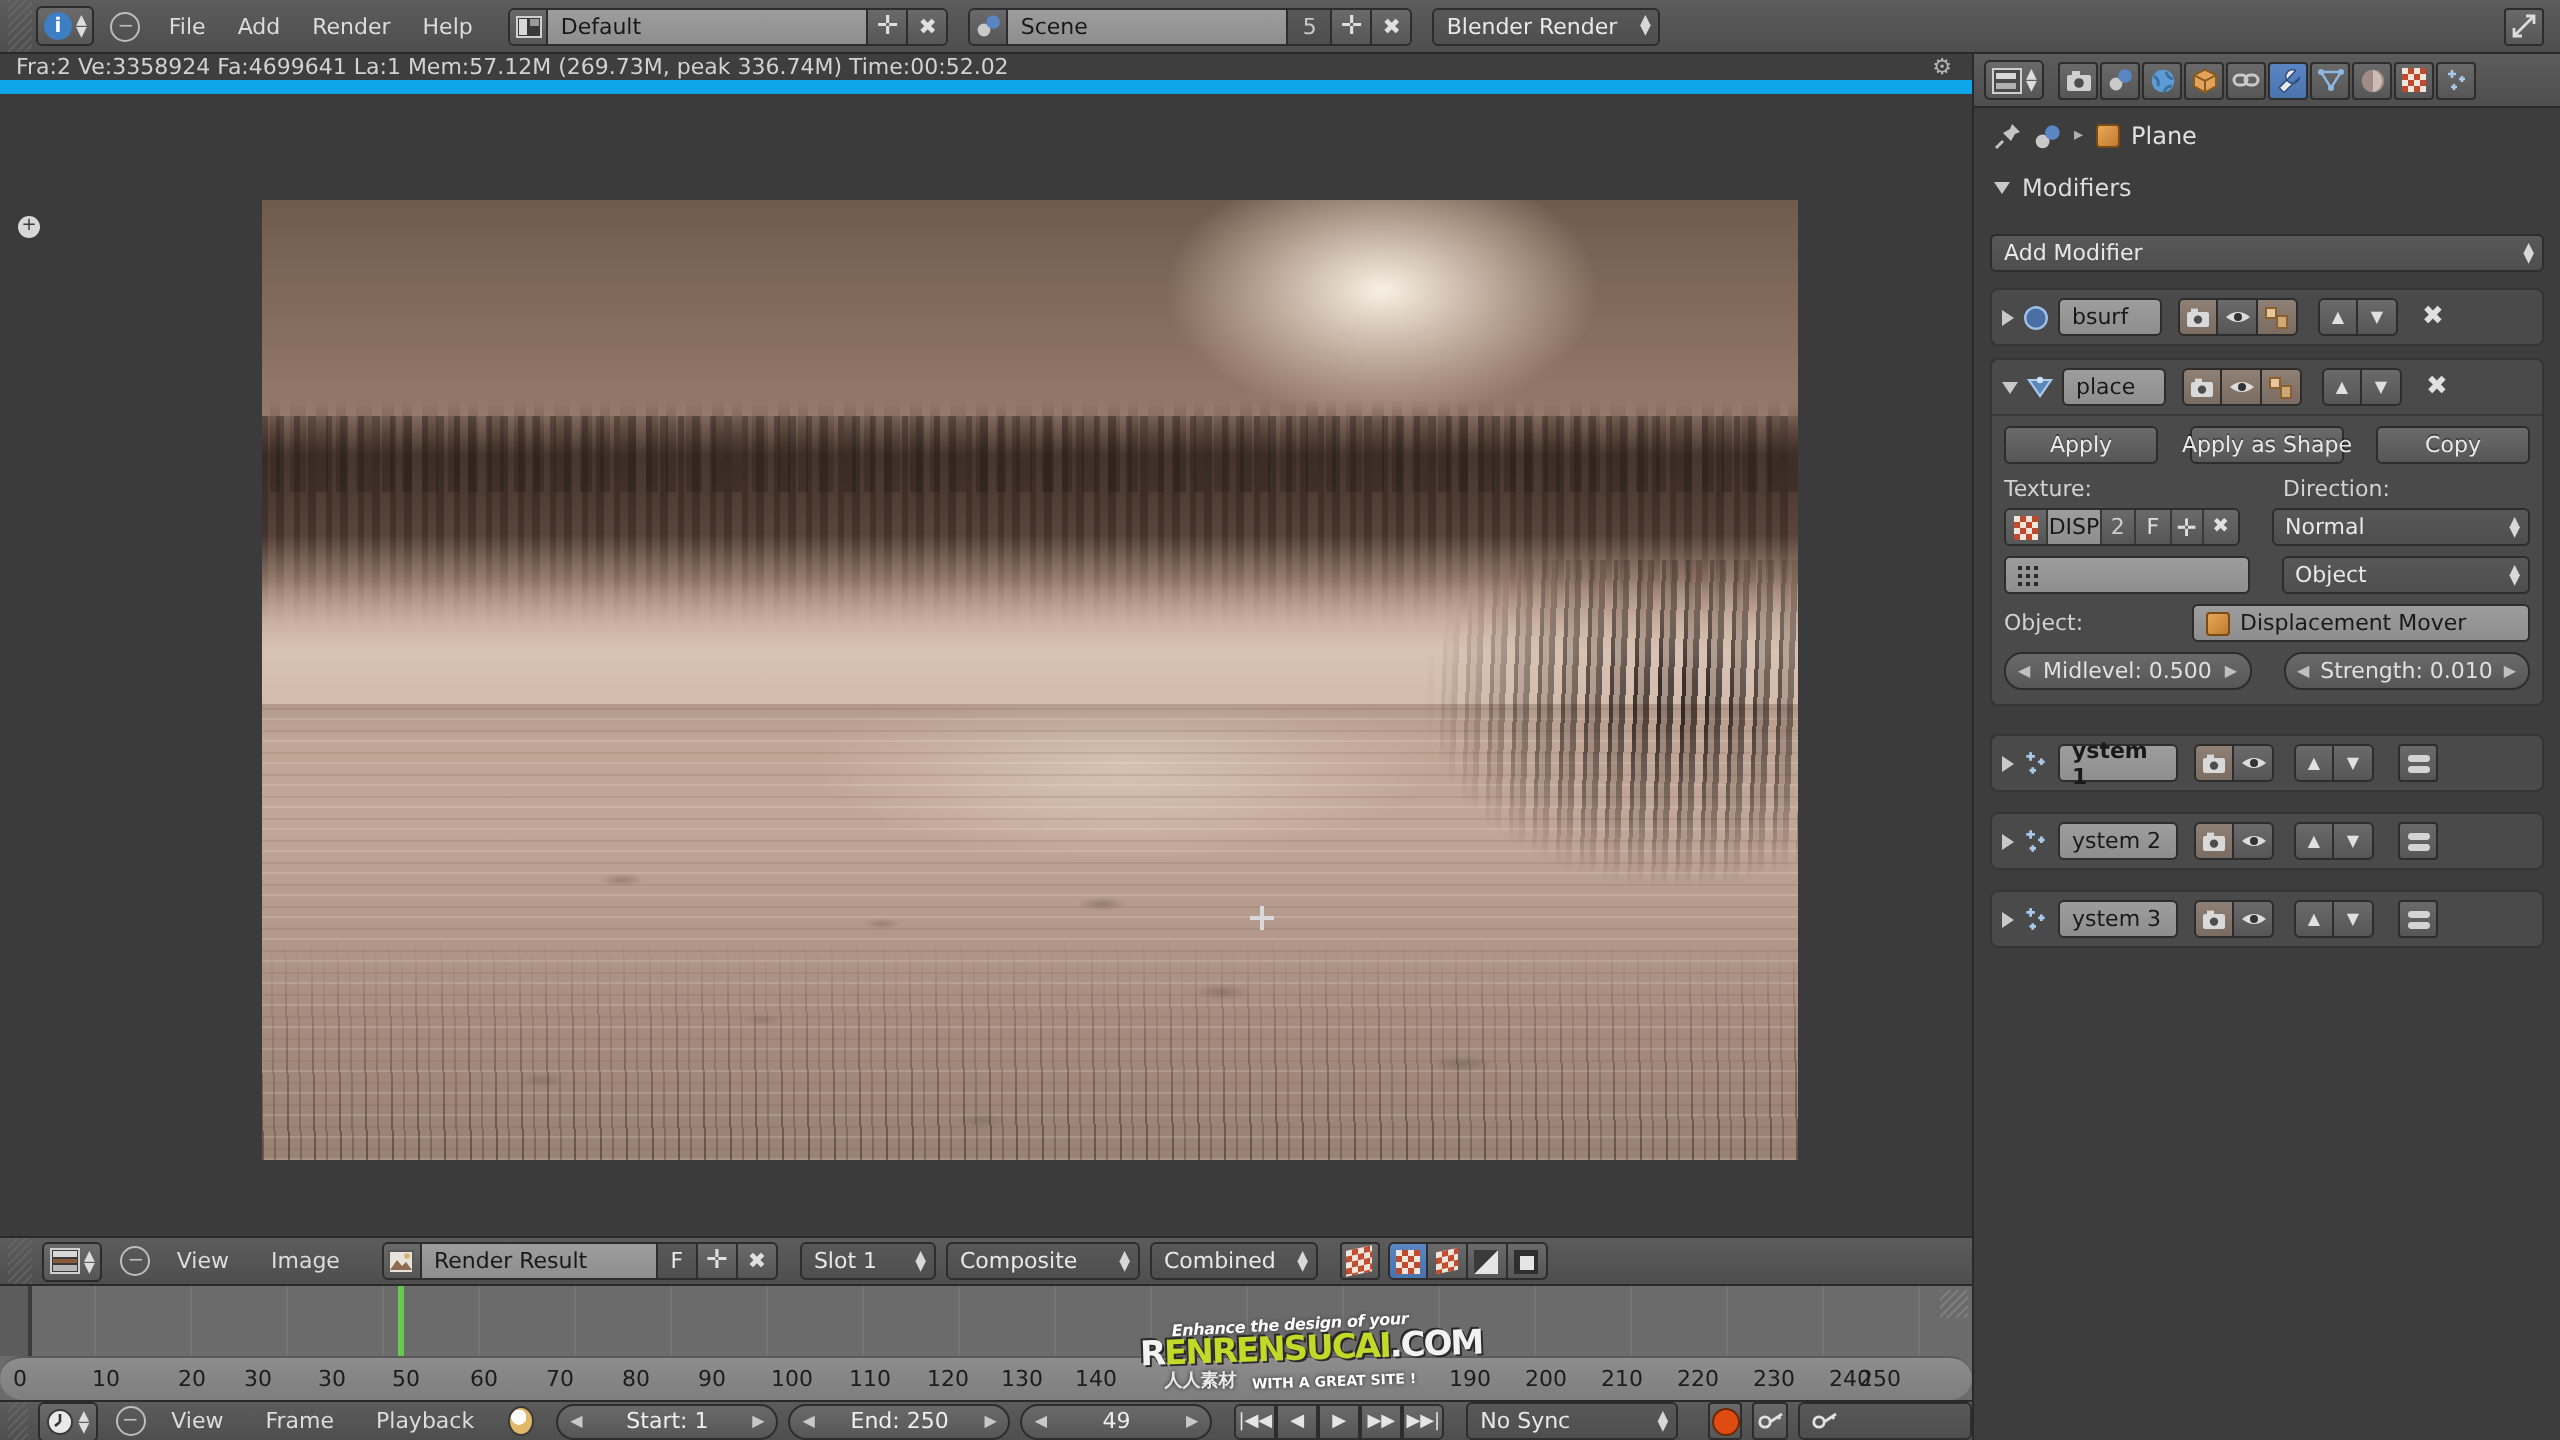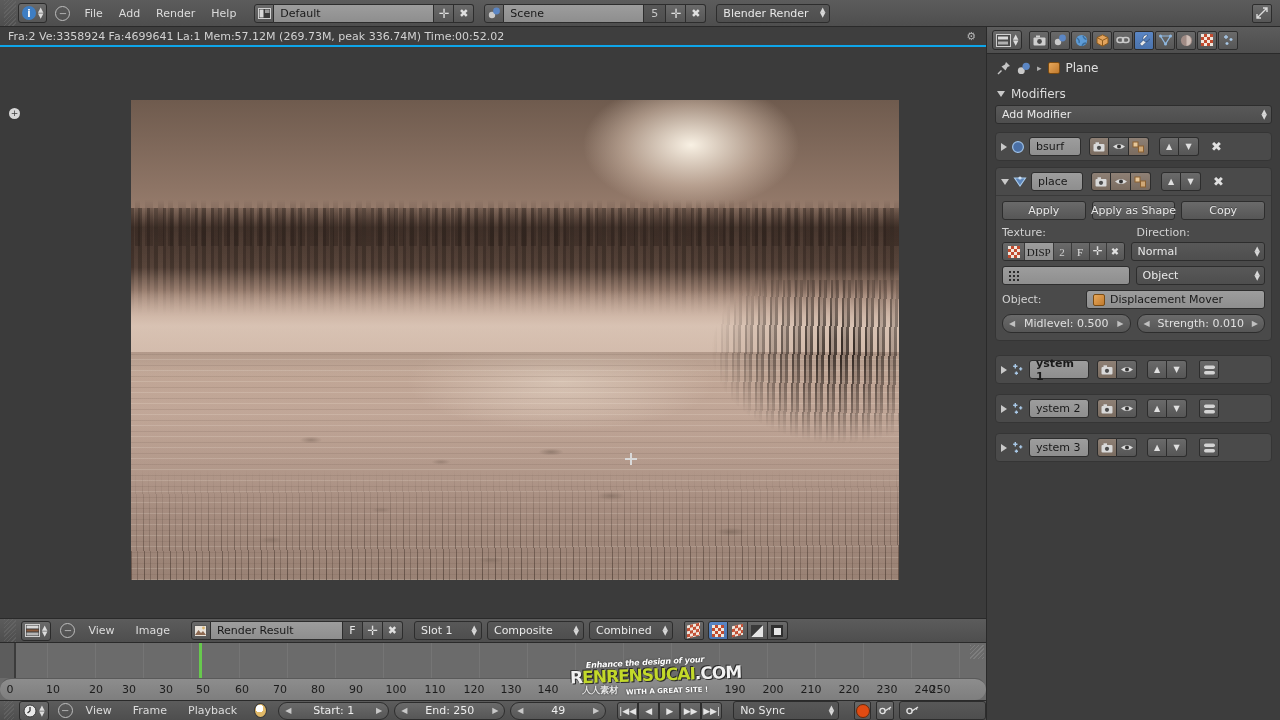--- a/index.html
+++ b/index.html
@@ -57,21 +57,21 @@
   .info-ico { width:14px;height:14px;border-radius:50%;background:#3e7ec4;color:#fff;
      font-size:10px;display:flex;align-items:center;justify-content:center;font-weight:bold;}
   .sp-arrows{display:flex;flex-direction:column;font-size:7px;line-height:6px;color:#ddd;}
   .minus-ico{width:15px;height:15px;border-radius:50%;border:1.5px solid #bdbdbd;
      display:flex;align-items:center;justify-content:center;color:#bdbdbd;font-size:10px;}
   .stats { color:#cfcfcf; font-size:11px; white-space:nowrap; }
 
   
   #infostrip {
     position:absolute; left:0; top:27px; width:986px; height:20px;
-    background:#3e3e3e; border-bottom:2px solid #0ea5e9;
+    background:#3e3e3e; border-bottom:7px solid #0ea5e9;
     display:flex; align-items:center; padding-left:8px; color:#d2d2d2; font-size:11px;
   }
   #infostrip .gear { margin-left:auto; margin-right:10px; color:#b5b5b5; font-size:11px;}
 
   
   #imgeditor {
     position:absolute; left:0; top:47px; width:986px; height:571px;
     background:#3b3b3b; overflow:hidden;
   }
   #plusicon{position:absolute;left:9px;top:61px;width:11px;height:11px;border-radius:50%;
@@ -205,38 +205,38 @@
     position:absolute; left:986px; top:27px; width:294px; height:693px;
     background:#3d3d3d; border-left:1px solid #2a2a2a;
   }
   #propheader {
     height:27px; background:linear-gradient(#5c5c5c,#4e4e4e);
     border-bottom:1px solid #2a2a2a; display:flex; align-items:center;
     gap:1px; padding-left:5px;
   }
   #propbreadcrumb { height:28px; display:flex; align-items:center; gap:6px; padding-left:10px; }
   .panel-title { display:flex; align-items:center; gap:6px; padding:5px 10px 4px; font-size:12px; color:#dcdcdc;}
-  .propbody { padding:0 8px; }
+  .propbody { padding:0 8px;margin-top:12px; }
   .modbox { background:#4a4a4a; border:1px solid #353535; border-radius:4px; margin-bottom:6px; }
   .modhead { display:flex; align-items:center; gap:4px; padding:4px 5px; }
   .modname { flex:0 0 auto; width:52px; }
   .tri { width:0;height:0;border-left:6px solid #c9c9c9;border-top:4px solid transparent;border-bottom:4px solid transparent;cursor:pointer;}
   .tri.down{ border-left:4px solid transparent;border-right:4px solid transparent;border-top:6px solid #c9c9c9;border-bottom:none;}
   .modbody { padding:5px 6px 7px; border-top:1px solid #3a3a3a;}
-  .row { display:flex; gap:6px; margin-bottom:5px; }
+  .row { display:flex; gap:16px; margin-bottom:5px; }
   .lbl { font-size:11px; color:#d2d2d2; line-height:15px; }
   .half { flex:1 1 0; min-width:0; }
   .numslider { background:linear-gradient(#6a6a6a,#565656); border:1px solid #2d2d2d;
      border-radius:9px; height:19px; display:flex; align-items:center;
      justify-content:space-between; padding:0 6px; cursor:pointer;}
   .numslider .a{font-size:8px;color:#c0c0c0;}
   .texbar{display:flex;align-items:center;height:19px;border:1px solid #2d2d2d;
      border-radius:3px;overflow:hidden;}
   .texbar > div{height:100%;display:flex;align-items:center;justify-content:center;
-     background:linear-gradient(#6a6a6a,#565656);border-right:1px solid #3a3a3a;cursor:pointer;font-family:Liberation Serif, serif;}
+     background:linear-gradient(#6a6a6a,#565656);border-right:1px solid #3a3a3a;cursor:pointer;}
   .checker{background-image:
      linear-gradient(45deg,#c14a2e 25%,transparent 25%,transparent 75%,#c14a2e 75%),
      linear-gradient(45deg,#c14a2e 25%,#f0e6dc 25%,#f0e6dc 75%,#c14a2e 75%);
      background-size:6px 6px; background-position:0 0,3px 3px;}
   .vg-field{background:linear-gradient(#9d9d9d,#8e8e8e);border:1px solid #2d2d2d;
      border-radius:3px;height:19px;display:flex;align-items:center;padding:0 5px;}
   .dots{width:11px;height:11px;background-image:radial-gradient(#2b2b2b 40%,transparent 41%);
      background-size:4px 4px;}
   .cubeico{width:12px;height:12px;background:linear-gradient(135deg,#e8a85a,#c07a2e);
      border:1px solid #7a4b12; border-radius:2px;}
@@ -377,21 +377,21 @@
     <span class="menu-txt">Image</span>
 
     <div style="display:flex;align-items:center;margin-left:8px;">
       <div class="icobox" style="border-radius:3px 0 0 3px;">
         <svg width="13" height="12" viewBox="0 0 13 12">
           <rect x="0.5" y="0.5" width="12" height="11" fill="#e8e2da" stroke="#5a5a5a"></rect>
           <path d="M1 10 L4.5 5 L7 8 L9 6 L12 10 Z" fill="#8d6a52"></path>
           <circle cx="9.5" cy="3" r="1.4" fill="#d8b26a"></circle>
         </svg>
       </div>
-      <div class="field light" style="width:132px;border-radius:0;border-left:none;">
+      <div class="field light" style="width:118px;border-radius:0;border-left:none;">
         <span>Render Result</span>
       </div>
       <div class="field" style="width:20px;border-radius:0;border-left:none;justify-content:center;padding:0;">
         <span>F</span>
       </div>
       <div class="icobox" style="border-radius:0;border-left:none;">
         <span style="font-size:13px;">✛</span>
       </div>
       <div class="icobox" style="border-radius:0 3px 3px 0;border-left:none;">
         <span style="font-size:11px;">✖</span>

